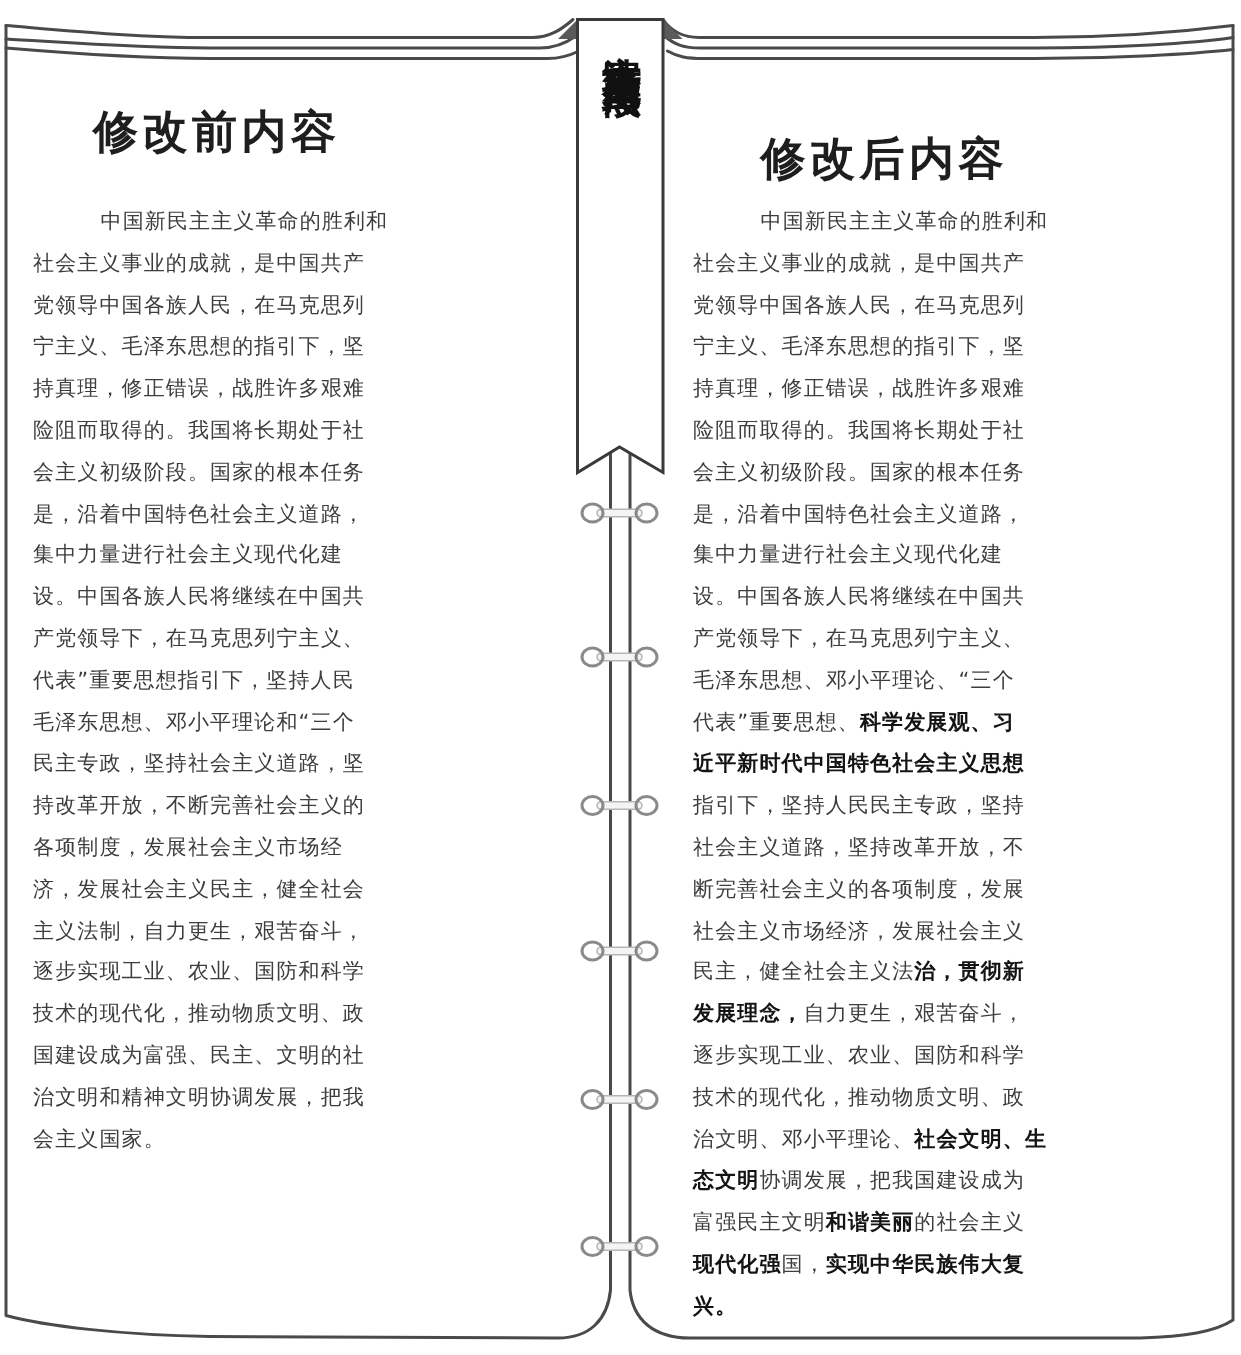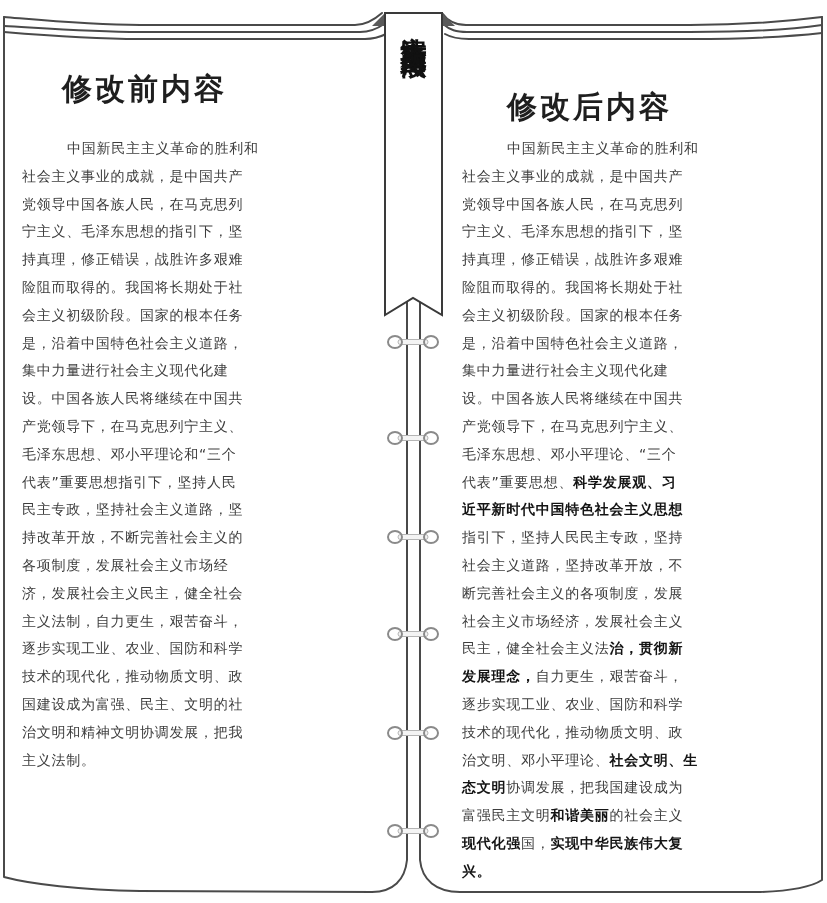--- a/index.html
+++ b/index.html
@@ -149,32 +149,32 @@
       <div class="line"><span>社会主义事业的成就，是中国共产</span></div>
       <div class="line"><span>党领导中国各族人民，在马克思列</span></div>
       <div class="line"><span>宁主义、毛泽东思想的指引下，坚</span></div>
       <div class="line"><span>持真理，修正错误，战胜许多艰难</span></div>
       <div class="line"><span>险阻而取得的。我国将长期处于社</span></div>
       <div class="line"><span>会主义初级阶段。国家的根本任务</span></div>
       <div class="line"><span>是，沿着中国特色社会主义道路，</span></div>
       <div class="line"><span>集中力量进行社会主义现代化建</span></div>
       <div class="line"><span>设。中国各族人民将继续在中国共</span></div>
       <div class="line"><span>产党领导下，在马克思列宁主义、</span></div>
+      <div class="line"><span>代表”重要思想指引下，坚持人民</span></div>
       <div class="line"><span>毛泽东思想、邓小平理论和“三个</span></div>
-      <div class="line"><span>代表”重要思想指引下，坚持人民</span></div>
       <div class="line"><span>民主专政，坚持社会主义道路，坚</span></div>
       <div class="line"><span>持改革开放，不断完善社会主义的</span></div>
       <div class="line"><span>各项制度，发展社会主义市场经</span></div>
       <div class="line"><span>济，发展社会主义民主，健全社会</span></div>
       <div class="line"><span>主义法制，自力更生，艰苦奋斗，</span></div>
       <div class="line"><span>逐步实现工业、农业、国防和科学</span></div>
       <div class="line"><span>技术的现代化，推动物质文明、政</span></div>
       <div class="line"><span>国建设成为富强、民主、文明的社</span></div>
       <div class="line"><span>治文明和精神文明协调发展，把我</span></div>
-      <div class="line"><span>主义法制。</span></div>
+      <div class="line"><span>会主义国家。</span></div>
     </div>
 </section>
 
 <section>
   <div class="page-title right-title">修改后内容</div>
   <div class="text-block right-text">
       <div class="line"><span>中国新民主主义革命的胜利和</span></div>
       <div class="line"><span>社会主义事业的成就，是中国共产</span></div>
       <div class="line"><span>党领导中国各族人民，在马克思列</span></div>
       <div class="line"><span>宁主义、毛泽东思想的指引下，坚</span></div>

